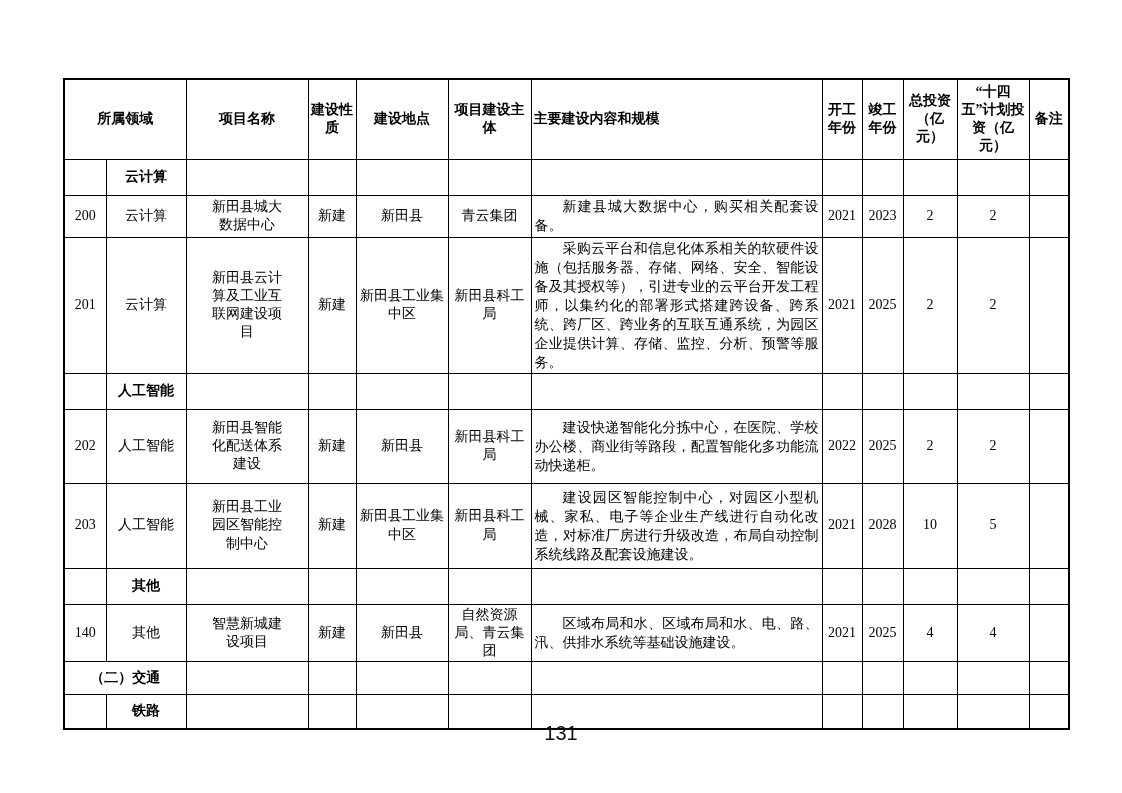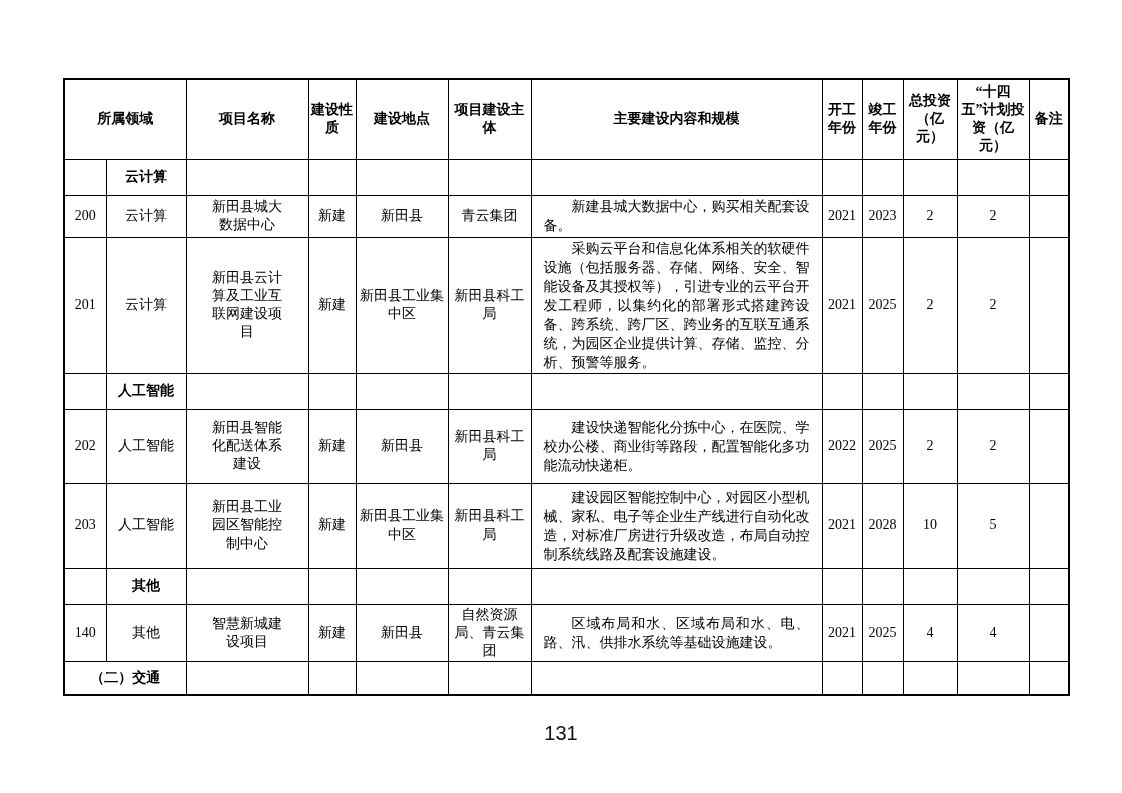--- a/index.html
+++ b/index.html
@@ -4,21 +4,21 @@
 <style>
   html,body{margin:0;padding:0;background:#ffffff;}
   .sheet{position:relative;width:1122px;height:793px;background:#ffffff;overflow:hidden;
          font-family:"Liberation Serif","DejaVu Serif",serif;color:#000;}
   table.grid{position:absolute;left:63px;top:78px;width:1005px;border-collapse:collapse;
              table-layout:fixed;border:2.5px solid #000;}
   .grid td,.grid th{border:1px solid #000;padding:1px 3px;text-align:center;vertical-align:middle;
              font-size:14px;line-height:1.3;color:#000;word-break:break-all;overflow:hidden;}
   .grid th{font-weight:bold;padding:1px 2px;}
   .grid td.namecell{padding:1px 20px;}
-  .grid td.content{text-align:justify;text-align-last:left;text-indent:2em;line-height:19px;padding:1px 12px;}
+  .grid td.content{text-align:justify;text-align-last:left;text-indent:2em;line-height:19px;padding:1px 3px;}
   .grid td.sec{font-weight:bold;}
   .pageno{position:absolute;left:0;right:0;top:722px;text-align:center;
           font-family:"Liberation Sans","DejaVu Sans",sans-serif;font-size:20px;color:#111;}
 </style>
 </head>
 <body>
 
 <div class="sheet">
 
 <table class="grid">
@@ -37,21 +37,21 @@
         <col style="width:40px">
   </colgroup>
 
   <tbody>
         <tr style="height:80px">
     <th colspan="2">所属领域</th>
     <th>项目名称</th>
     <th>建设性质</th>
     <th>建设地点</th>
     <th>项目建设主体</th>
-    <th style="text-align:center">主要建设内容和规模</th>
+    <th style="text-align:left">主要建设内容和规模</th>
     <th>开工年份</th>
     <th>竣工年份</th>
     <th>总投资（亿元）</th>
     <th>“十四五”计划投资（亿元）</th>
     <th>备注</th>
   </tr>
 
   <tr style="height:36px">
     <td></td>
     <td class="sec">云计算</td>
@@ -179,18 +179,32 @@
     <td></td>
           <td></td>
     <td></td>
           <td></td>
     <td></td>
           <td></td>
     <td></td>
           <td></td>
   </tr>
 
+  <tr style="height:34px">
+    <td></td>
+    <td class="sec">铁路</td>
+    <td></td>
+          <td></td>
+    <td></td>
+          <td></td>
+    <td></td>
+          <td></td>
+    <td></td>
+          <td></td>
+    <td></td>
+          <td></td>
+  </tr>
 </tbody>
     </table>
 
 <div class="pageno">131</div>
 
 </div>
 
 </body></html>

